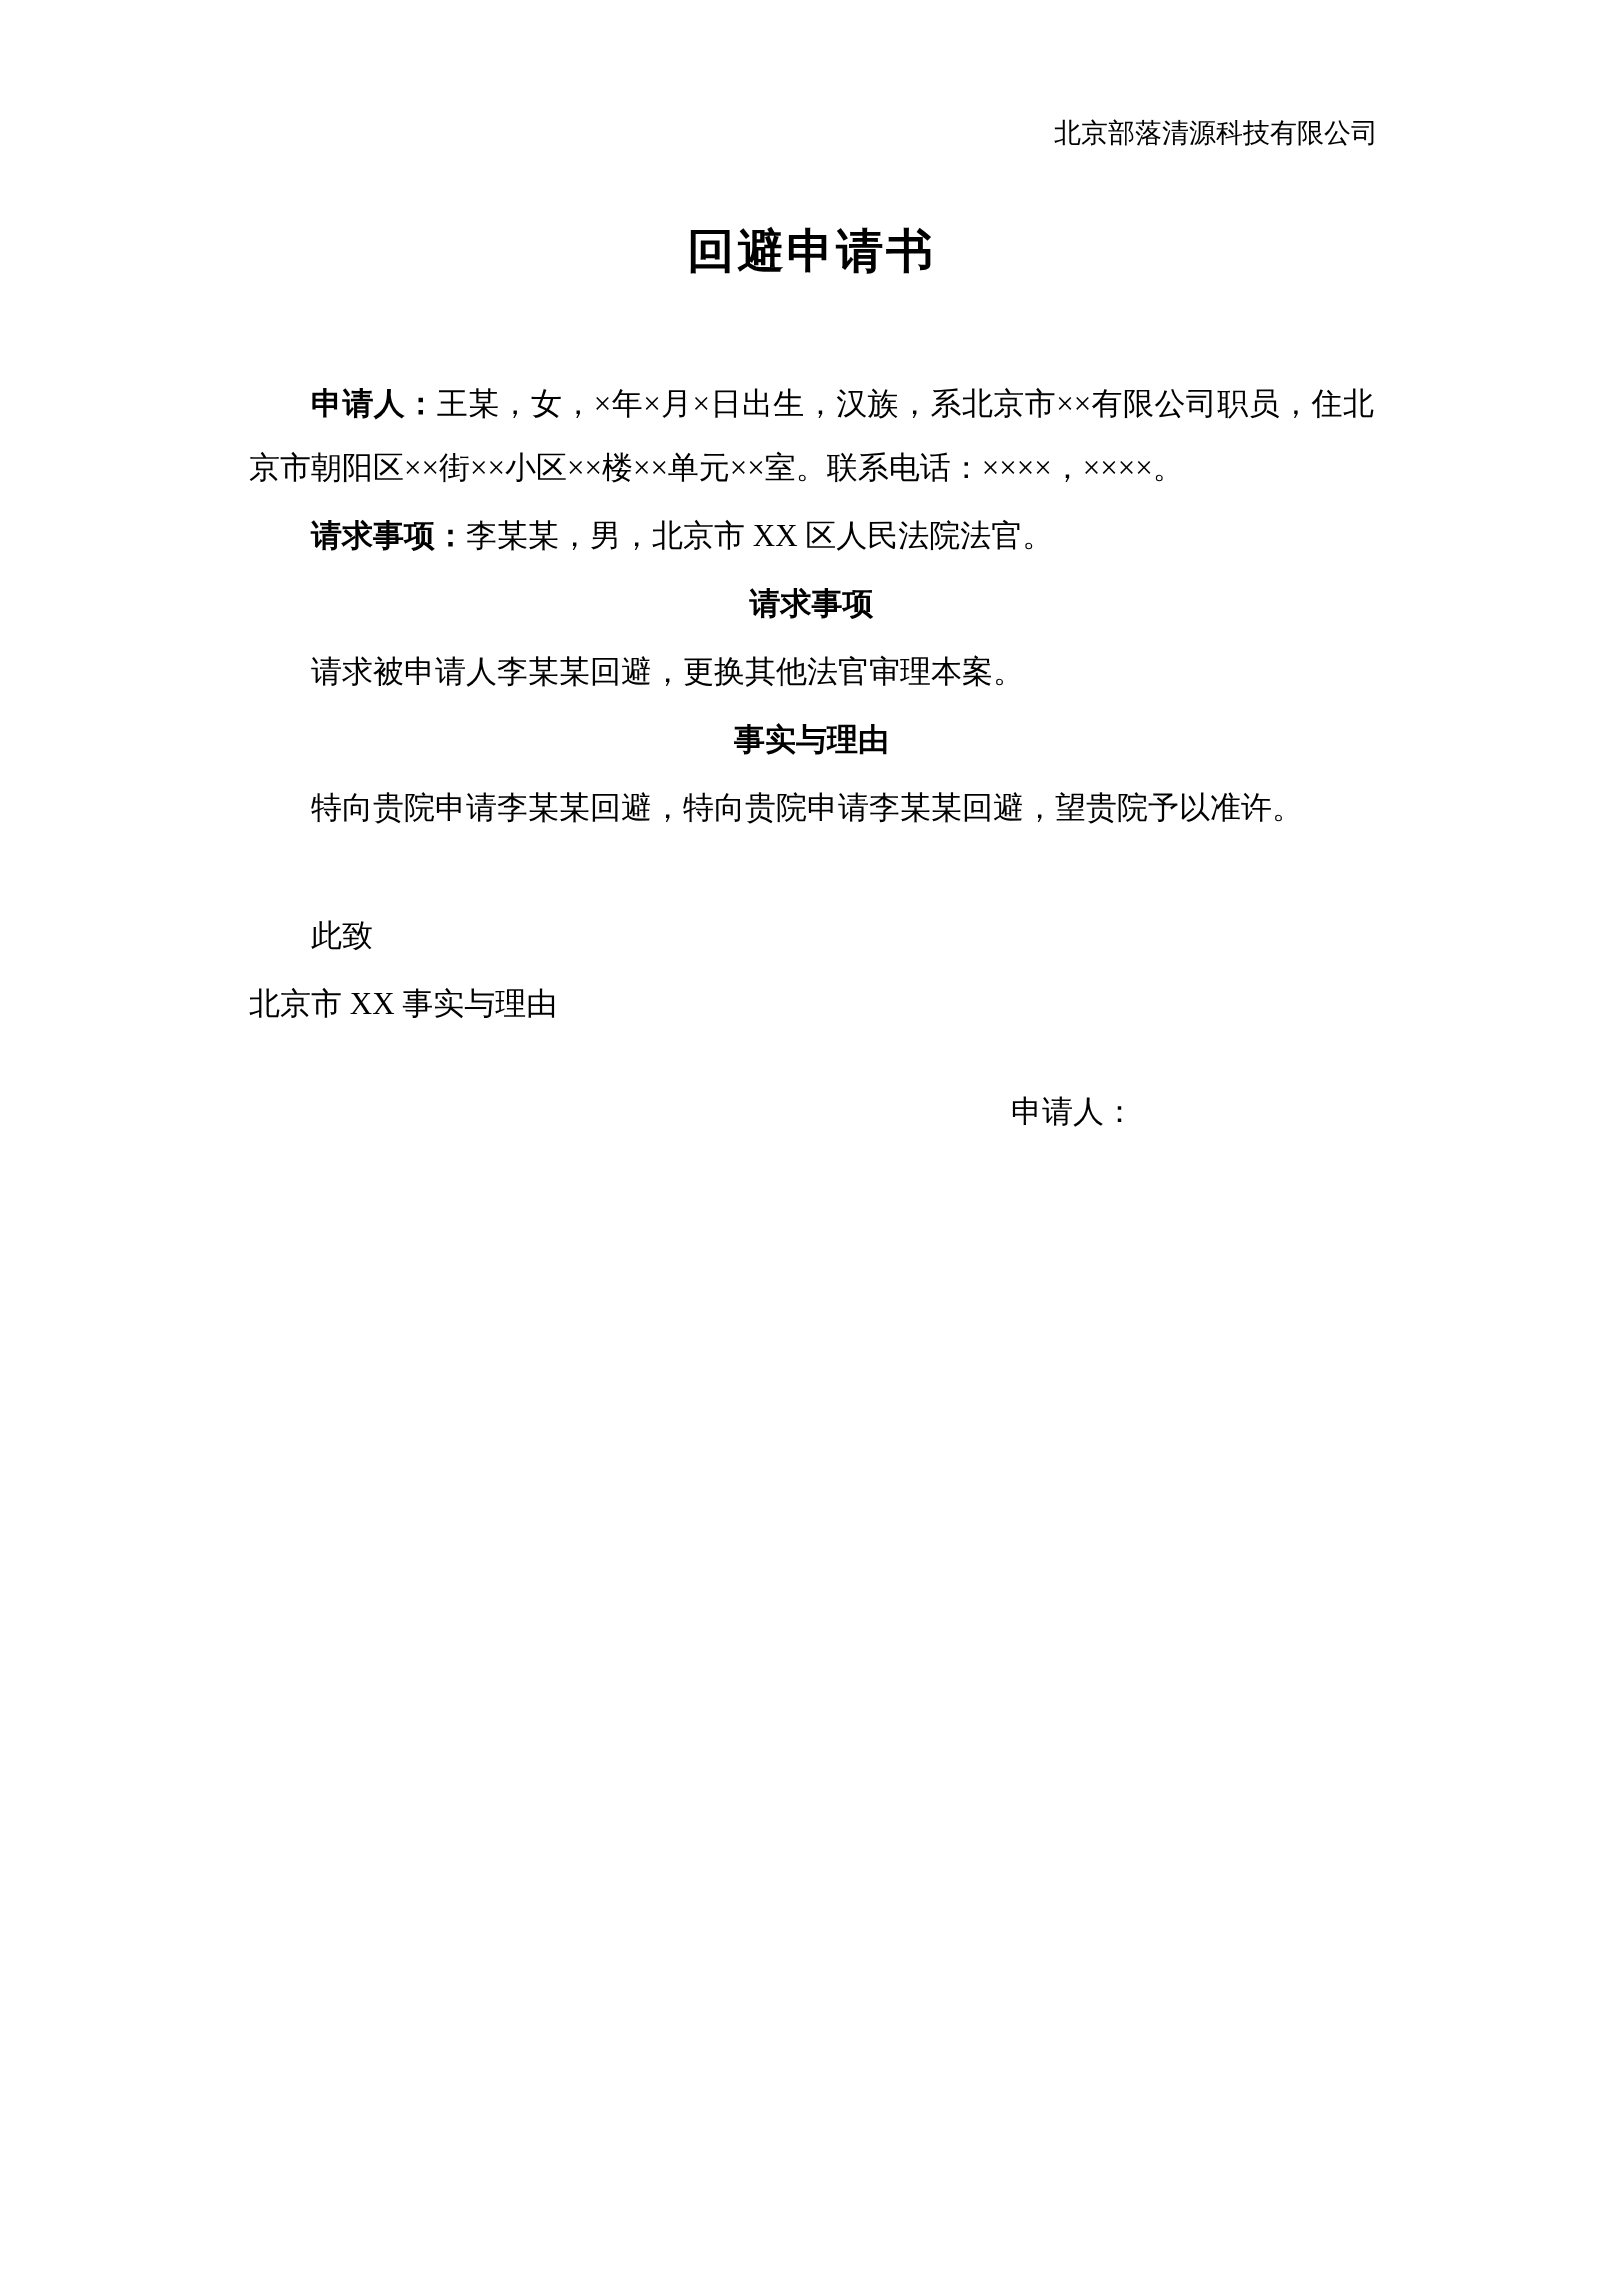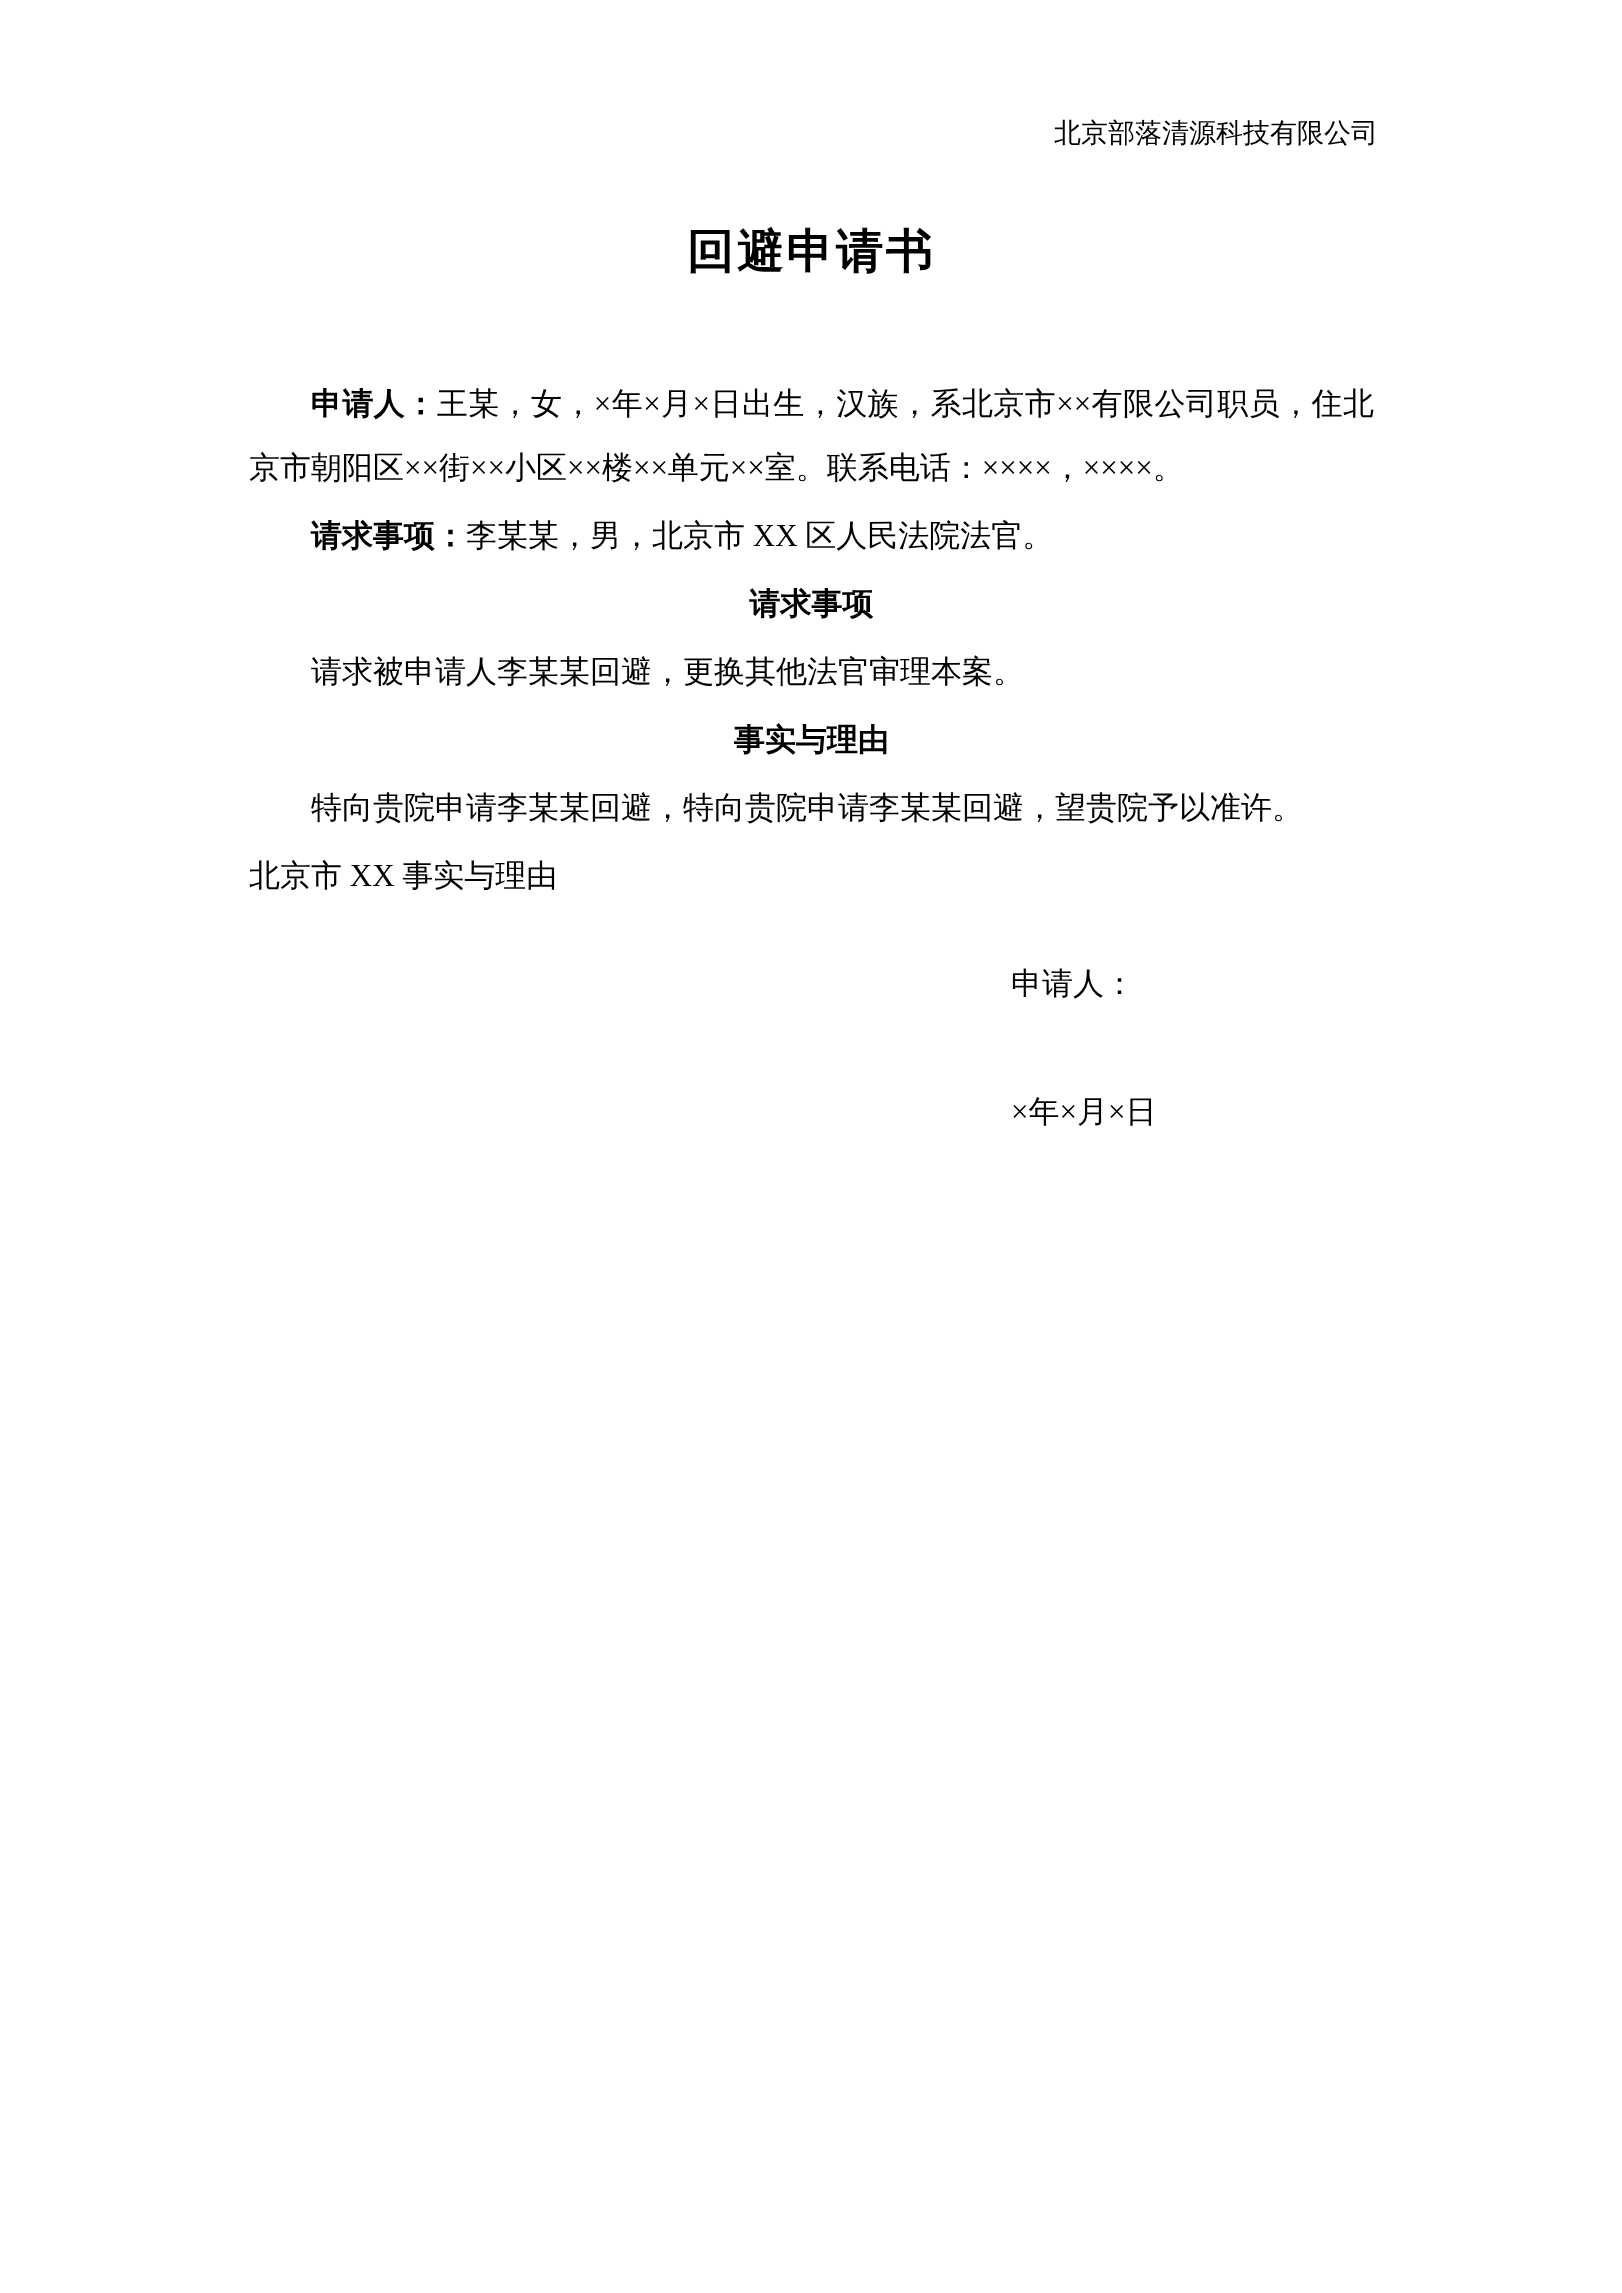--- a/index.html
+++ b/index.html
@@ -82,23 +82,23 @@
 
     <p class="section-heading">请求事项</p>
 
     <p class="para indent">请求被申请人李某某回避，更换其他法官审理本案。</p>
 
     <p class="section-heading">事实与理由</p>
 
 
     <p class="para indent">特向贵院申请李某某回避，特向贵院申请李某某回避，望贵院予以准许。</p>
 
+    <p class="para indent gap-top">此致</p>
 
     <p class="para">北京市 XX 事实与理由</p>
 
     <div class="signature-block">
       <p class="para">申请人：</p>
-      <p class="para signature-date">×年×月×日</p>
     </div>
 
   </div>
 </div>
 
 
 </body></html>

